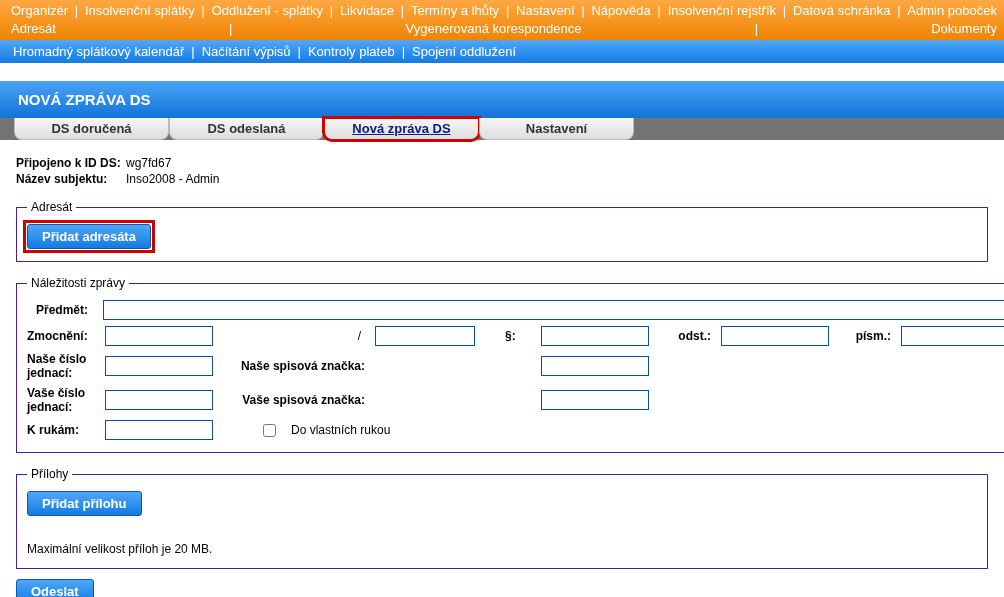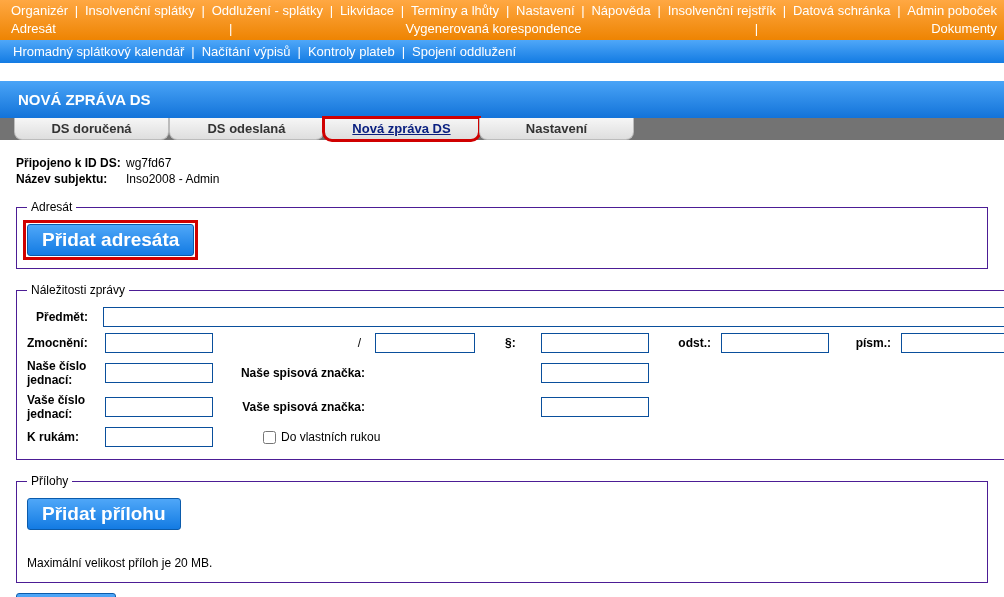--- a/index.html
+++ b/index.html
@@ -79,21 +79,21 @@
     padding: 10px 10px 12px 10px;
   }
   legend { padding: 0 4px; font-size: 12px; }
   .btn-blue {
     background: linear-gradient(#4fa7f8, #137be3);
     color: #fff;
     border: 1px solid #0b5bab;
     border-radius: 3px;
     padding: 4px 14px;
     font-weight: bold;
-    font-size: 19px;
+    font-size: 13px;
     cursor: pointer;
   }
   .btn-hl { outline: 3px solid #d00000; outline-offset: 1px; display: inline-block; }
   .form-row {
     display: flex;
     align-items: center;
     margin-bottom: 6px;
     gap: 6px;
   }
   .form-row label.fl { width: 70px; font-weight: bold; text-align: center; }
@@ -112,21 +112,21 @@
   }
   .row-grid label { font-weight: bold; }
   .row-grid .right { text-align: right; padding-right: 4px; }
   .row-grid input[type=text] {
     border: 1px solid #0a4f9c;
     height: 20px;
     width: 100%;
     padding: 1px 4px;
   }
   .row-grid .slash { text-align: right; padding-right: 8px; }
-  .chk-wrap { display: flex; align-items: center; gap: 2px; }
+  .chk-wrap { display: flex; align-items: center; gap: 12px; }
   .note { margin-top: 26px; }
 </style>
 </head>
 <body>
 
 <div class="topnav">
   <div class="row">
     <a>Organizér</a>
       <span class="sep">|</span>
     <a>Insolvenční splátky</a>

